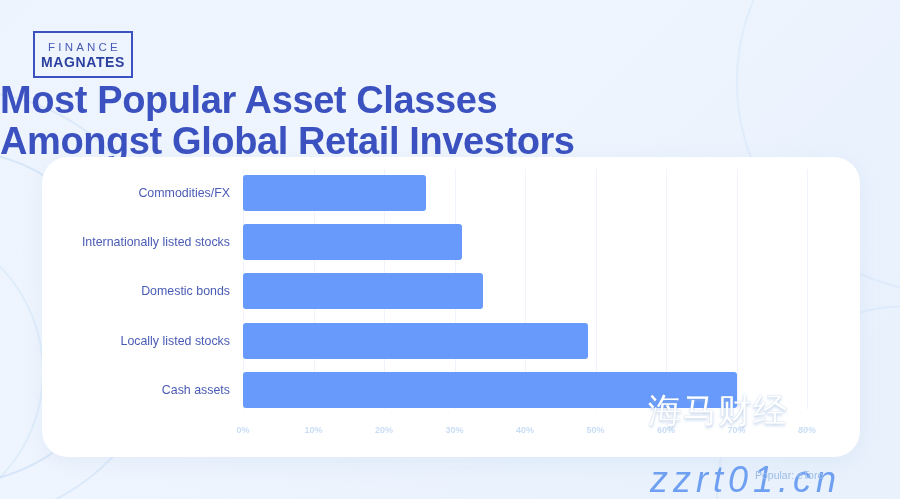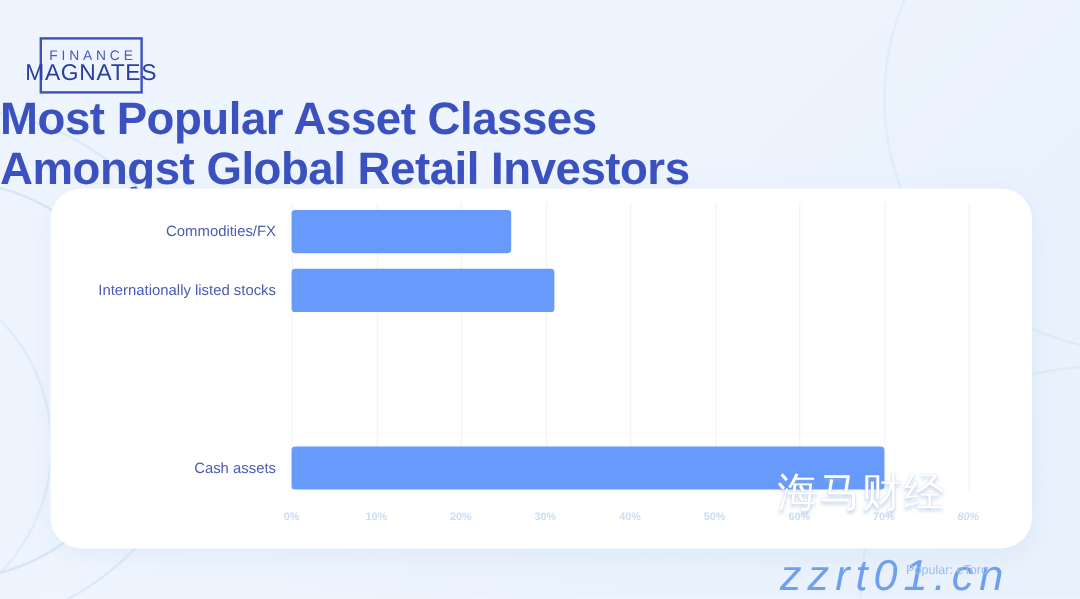--- a/index.html
+++ b/index.html
@@ -31,43 +31,43 @@
   .swirl.s2 { left: -250px; top: 90px; width: 420px; height: 430px; transform: rotate(12deg); border-color: rgba(196,220,247,0.45); }
   .swirl.s3 { left: -260px; top: 220px; width: 300px; height: 300px; border-color: rgba(201,224,248,0.4); }
   .swirl.s4 { right: -260px; top: -130px; width: 420px; height: 420px; border-color: rgba(200,223,248,0.35); }
   .swirl.s5 { right: -200px; bottom: -190px; width: 380px; height: 380px; border-color: rgba(200,223,248,0.35); }
 
   
   #logo {
     position: absolute;
     left: 33px;
     top: 31px;
-    width: 86px;
+    width: 100px;
     height: 47px;
     border: 2px solid #3a51bf;
     box-sizing: border-box;
     display: flex;
     flex-direction: column;
     align-items: center;
     justify-content: center;
     background: transparent;
   }
   #logo .l1 {
     font-size: 11.5px;
     letter-spacing: 3.2px;
     color: #4a5bb5;
     font-weight: 400;
     line-height: 14px;
     padding-left: 3px;
   }
   #logo .l2 {
-    font-size: 19px;
+    font-size: 14px;
     letter-spacing: 0.6px;
     color: #2b3f9e;
-    font-weight: 400;
+    font-weight: 700;
     line-height: 16px;
   }
 
   
   #title {
     position: absolute;
     left: 0;
     top: 55px;
     width: 900px;
     color: #3a51bf;
@@ -217,20 +217,28 @@
         <div class="gridline" style="left: 765px; background: rgb(239, 243, 250);"></div>
         <div class="tick" style="left: 765px; color: rgb(201, 221, 246); font-style: italic;">80%</div>
         <div class="row" style="top: 67.2px; width: 818px;">
           <div class="row-label" style="color: rgb(74, 91, 181);">Internationally listed stocks</div>
           <div class="bar" title="Internationally listed stocks: 31%" style="left: 201px; width: 218.55px; height: 36px; background: rgb(103, 154, 251);"></div>
         </div>
         <div class="row" style="top: 18px; width: 818px;">
           <div class="row-label" style="color: rgb(74, 91, 181);">Commodities/FX</div>
           <div class="bar" title="Commodities/FX: 26%" style="left: 201px; width: 183.3px; height: 36px; background: rgb(103, 154, 251);"></div>
         </div>
+        <div class="row" style="top: 116.4px; width: 818px;">
+          <div class="row-label" style="color: rgb(74, 91, 181);">Domestic bonds</div>
+          <div class="bar" title="Domestic bonds: 34%" style="left: 201px; width: 239.7px; height: 36px; background: rgb(103, 154, 251);"></div>
+        </div>
+        <div class="row" style="top: 165.6px; width: 818px;">
+          <div class="row-label" style="color: rgb(74, 91, 181);">Locally listed stocks</div>
+          <div class="bar" title="Locally listed stocks: 49%" style="left: 201px; width: 345.45px; height: 36px; background: rgb(103, 154, 251);"></div>
+        </div>
         <div class="row" style="top: 214.8px; width: 818px;">
           <div class="row-label" style="color: rgb(74, 91, 181);">Cash assets</div>
           <div class="bar" title="Cash assets: 70%" style="left: 201px; width: 493.5px; height: 36px; background: rgb(103, 154, 251);"></div>
         </div>
       </div>
   </div>
 
   <div id="wm-cn">海马财经</div>
   <div id="wm-url">zzrt01.cn</div>
   <div id="source">Popular: eToro</div>

